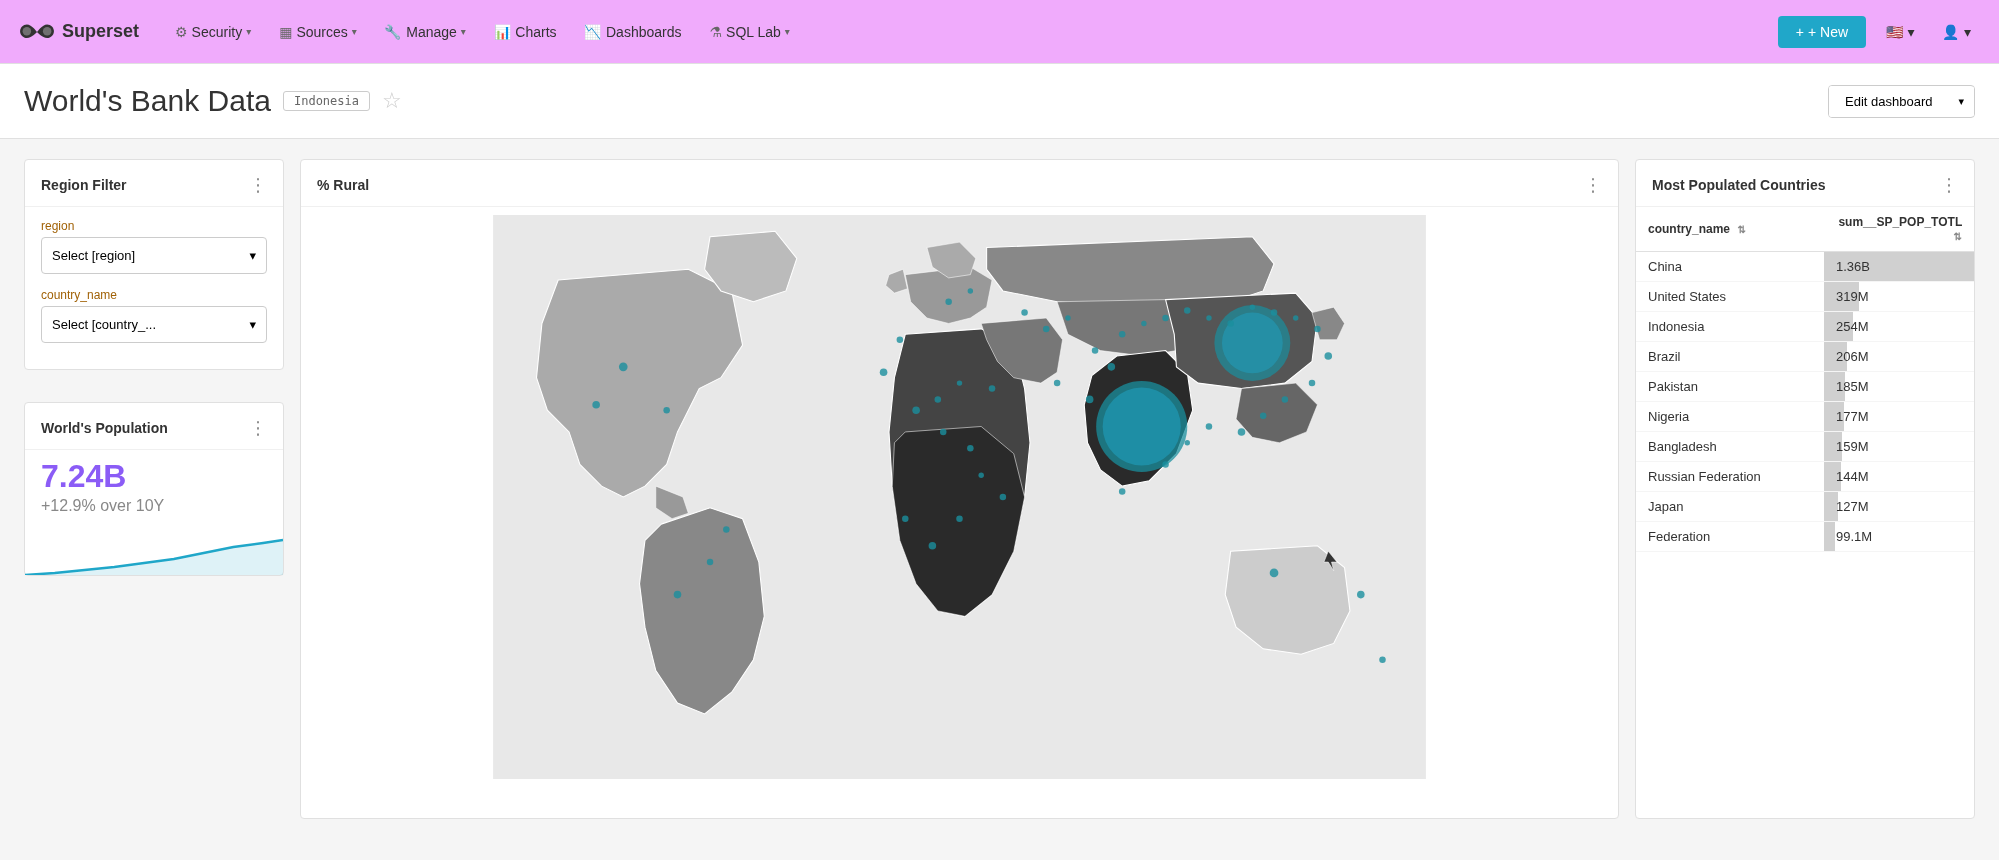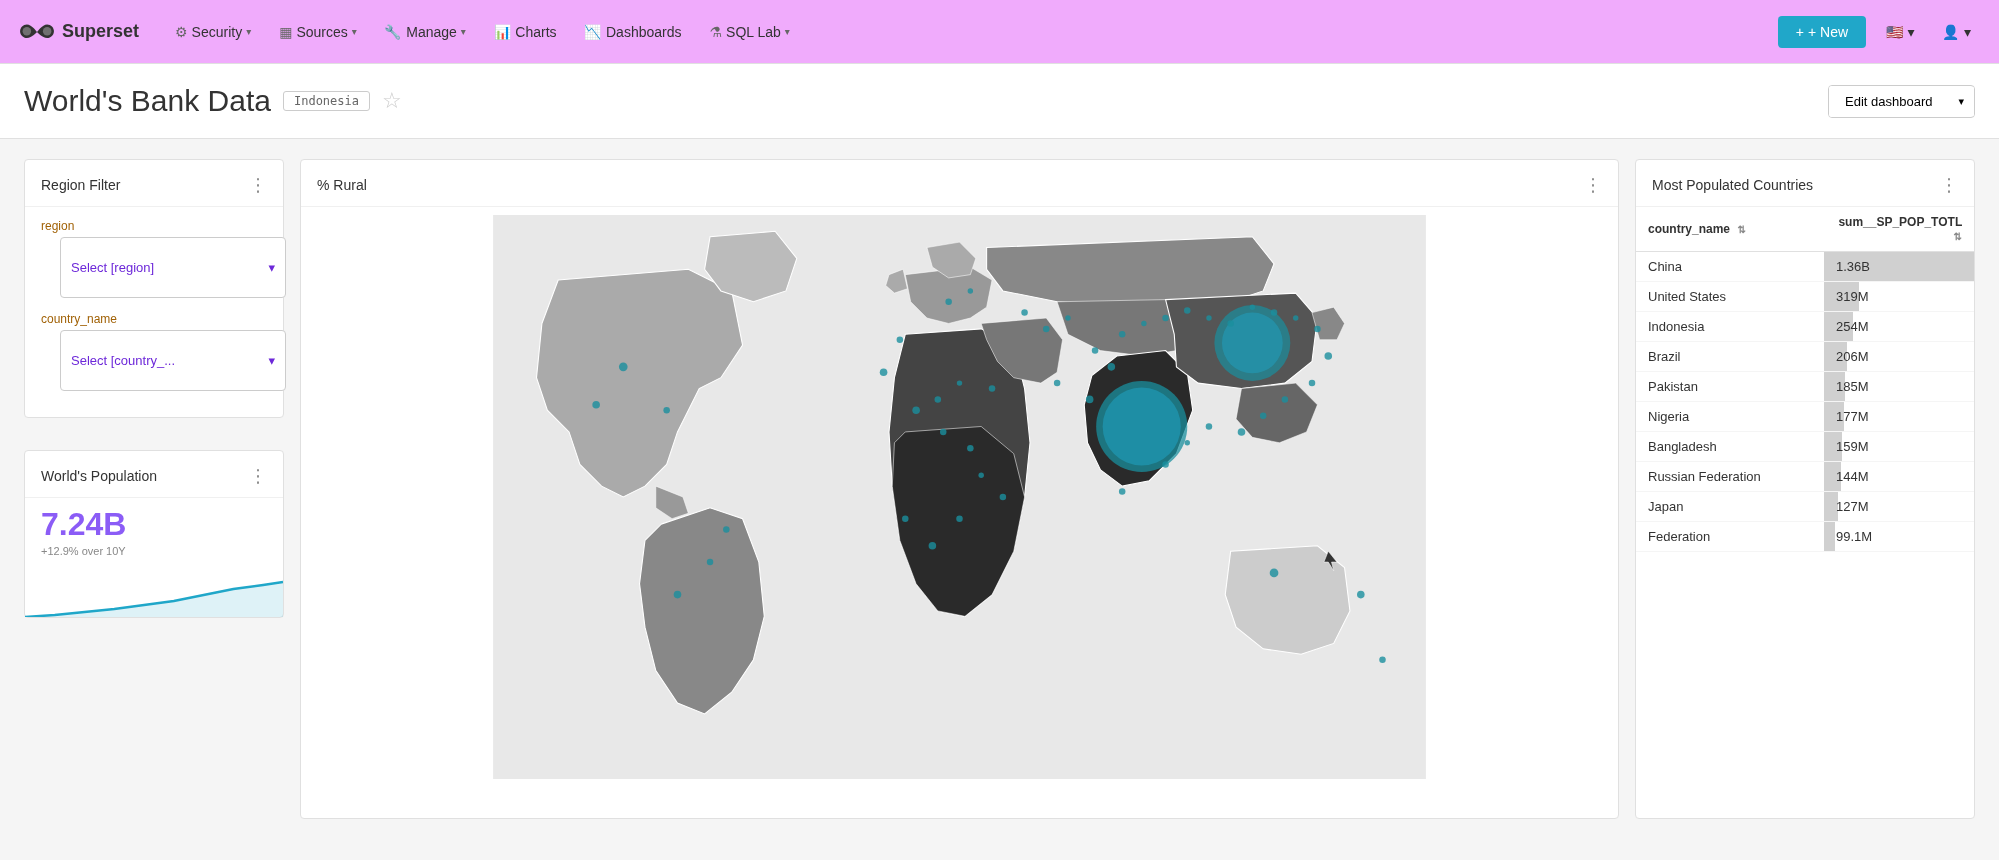--- a/index.html
+++ b/index.html
@@ -115,46 +115,45 @@
       background: #fff;
       border: 1px solid #e0e0e0;
       border-radius: 4px;
     }
     .panel-header {
       display: flex; align-items: center; justify-content: space-between;
       padding: 14px 16px 10px;
       border-bottom: 1px solid #f0f0f0;
     }
     .panel-title {
-      font-size: 14px; font-weight: 400; color: #333;
+      font-size: 14px; font-weight: 700; color: #333;
     }
     .panel-menu { font-size: 18px; color: #888; cursor: pointer; }
 
     
     .filter-panel { }
     .filter-body { padding: 12px 16px; }
     .filter-label { font-size: 12px; color: #a16207; margin-bottom: 4px; }
     .filter-select {
       width: 100%;
-      padding: 22px 10px;
+      padding: 10px 10px;
       border: 1px solid #ccc;
       border-radius: 4px;
       font-size: 13px;
       background: #fff;
-      color: #6d28d9;
+      color: #000000;
       display: flex; align-items: center; justify-content: space-between;
       cursor: pointer;
       margin-bottom: 14px;
-      margin-left: 19px;
     }
 
     
     .population-panel { margin-top: 16px; }
     .population-value { font-size: 32px; font-weight: 700; color: #8b5cf6; padding: 8px 16px 0; }
-    .population-change { font-size: 11px; color: #888; padding: 2px 16px 10px; }
+    .population-change { font-size: 16px; color: #888; padding: 2px 16px 10px; }
     .population-chart {
       height: 50px;
       margin: 0 0 0 0;
       overflow: hidden;
       position: relative;
     }
 
     
     .map-panel { }
     .map-body { padding: 8px; height: 580px; overflow: hidden; position: relative; background: #fff; }

